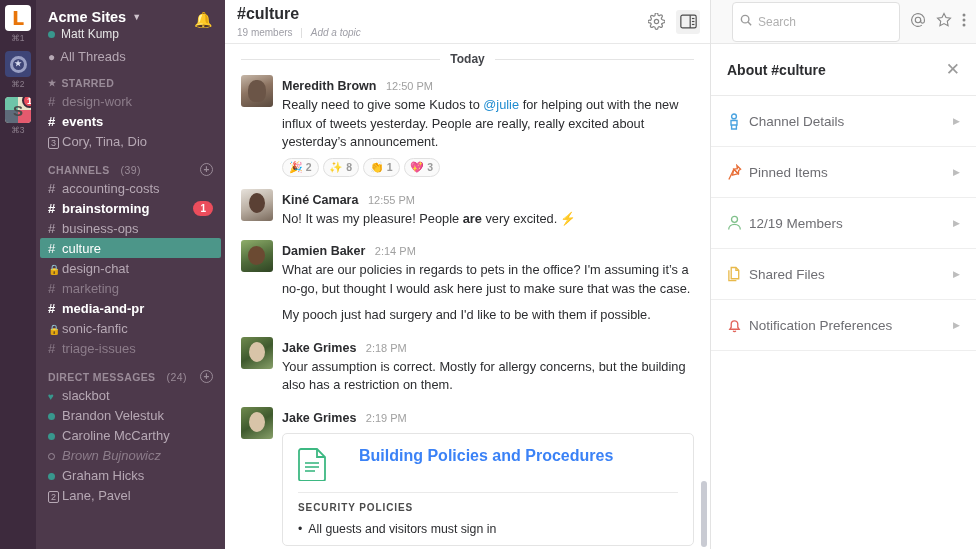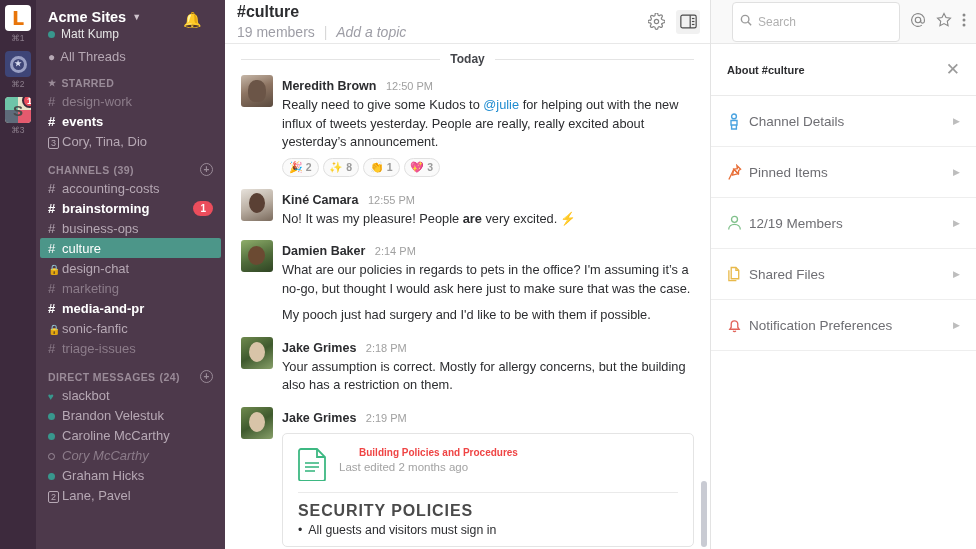--- a/index.html
+++ b/index.html
@@ -42,38 +42,38 @@
     min-width: 15px; height: 15px; font-size: 9px; font-weight: bold;
     display: flex; align-items: center; justify-content: center;
     border: 2px solid #3d2a3d; padding: 0 3px;
   }
 
   
   .sidebar {
     width: 189px; flex: 0 0 189px; background: #4d394b;
     color: #ab9ba9; font-size: 12.5px; overflow: hidden; position: relative;
   }
-  .team-head { padding: 9px 23px 4px 12px; display: flex; align-items: flex-start; }
+  .team-head { padding: 9px 12px 4px 12px; display: flex; align-items: flex-start; }
   .team-left { flex: 1; }
   .team-name {
     color: #fff; font-size: 14.5px; font-weight: bold; display: flex; align-items: center;
   }
   .chev { font-size: 9px; margin-left: 6px; color: #cfc3cd; }
   .team-user { color: #e5e5e5; font-size: 12px; margin-top: 2px; display: flex; align-items: center; }
   .dot-online { width: 7px; height: 7px; border-radius: 50%; background: #38978d; margin-right: 6px; display: inline-block; }
   .bell { color: #b6a8b4; font-size: 15px; padding-top: 2px; }
 
   .threads { padding: 4px 12px 10px 12px; color: #b6a8b4; font-size: 13px; display: flex; align-items: center; }
   .threads .ico { margin-right: 5px; font-size: 12px; }
 
   .sec-head {
     padding: 3px 12px 2px 12px; font-size: 10.5px; font-weight: bold;
     color: #9a8b98; letter-spacing: .4px; display: flex; align-items: center;
   }
-  .sec-head .count { font-weight: bold; margin-left: 4px; }
+  .sec-head .count { font-weight: normal; margin-left: 11px; }
   .sec-head .plus {
     margin-left: auto; width: 13px; height: 13px; border: 1px solid #9a8b98;
     border-radius: 50%; font-size: 10px; line-height: 11px; text-align: center; color: #9a8b98;
   }
   .star-ico { margin-right: 5px; font-size: 9px; }
 
   .row {
     padding: 1px 12px; height: 20px; display: flex; align-items: center;
     font-size: 13px; color: #b6a8b4; white-space: nowrap;
   }
@@ -93,21 +93,21 @@
   .heart { color: #38978d; font-size: 10px; }
   .sp { height: 9px; }
 
   
   .main { flex: 1 1 auto; display: flex; flex-direction: column; min-width: 0; background: #fff; position: relative; }
   .ch-header {
     height: 44px; border-bottom: 1px solid #e8e8e8; display: flex; align-items: center;
     padding: 0 10px 0 12px; flex: 0 0 44px;
   }
   .ch-title { font-size: 16px; font-weight: bold; color: #2c2d30; line-height: 1.1; }
-  .ch-sub { font-size: 14px; color: #9e9ea6; margin-top: 4px; }
+  .ch-sub { font-size: 10px; color: #9e9ea6; margin-top: 4px; }
   .ch-sub .sep { margin: 0 5px; color: #d8d8d8; }
   .ch-sub .topic { font-style: italic; color: #9e9ea6; }
   .hdr-icons { margin-left: auto; display: flex; align-items: center; gap: 8px; }
   .icon-btn { width: 24px; height: 24px; display: flex; align-items: center; justify-content: center; color: #868686; border-radius: 3px; }
   .icon-btn.pressed { background: #f1f1f1; }
 
   .msgs { flex: 1 1 auto; overflow: hidden; position: relative; padding-bottom: 4px; }
   .divider { display: flex; align-items: center; padding: 8px 16px 4px 16px; }
   .divider .line { flex: 1; height: 1px; background: #e4e4e4; }
   .divider .lbl { font-size: 12px; font-weight: bold; color: #44464b; padding: 0 10px; }
@@ -132,41 +132,41 @@
   }
   .rx .emo { font-size: 11px; line-height: 1; }
   .rx .n { font-size: 10.5px; color: #9a9a9a; font-weight: bold; }
 
   .post-card {
     border: 1px solid #e4e4e4; border-radius: 5px; margin-top: 6px;
     padding: 13px 15px 6px 15px; width: 412px;
   }
   .post-top { display: flex; align-items: flex-start; }
   .doc-ico { width: 30px; height: 34px; flex: 0 0 30px; margin-right: 11px; position: relative; }
-  .post-title { font-size: 10px; font-weight: bold; color: #ef4444; padding-left: 20px; }
+  .post-title { font-size: 16px; font-weight: bold; color: #3b82f6; padding-left: 20px; }
   .post-meta { font-size: 11.5px; color: #a3a3a3; margin-top: 3px; }
   .post-rule { height: 1px; background: #eaeaea; margin: 11px 0 9px 0; }
-  .post-h { font-size: 16px; font-weight: bold; color: #4a4a4a; letter-spacing: .9px; }
+  .post-h { font-size: 10px; font-weight: bold; color: #4a4a4a; letter-spacing: .9px; margin-bottom: 6px; }
   .post-li { font-size: 12.3px; color: #2c2d30; line-height: 1.65; display: flex; }
   .post-li .b { margin-right: 6px; }
 
   .scroll-track { position: absolute; right: 2px; top: 0; width: 7px; height: 100%; }
   .scroll-thumb { position: absolute; right: 1px; bottom: 2px; width: 6px; height: 66px; background: #c9cbd3; border-radius: 3px; }
 
   
   .panel {
     width: 266px; flex: 0 0 266px; border-left: 1px solid #e3e3e3; background: #fff;
     display: flex; flex-direction: column;
   }
   .panel-top { height: 44px; border-bottom: 1px solid #e8e8e8; background: #f9f9f9; }
   .panel-head {
     height: 52px; display: flex; align-items: center; padding: 0 16px;
     border-bottom: 1px solid #eaeaea;
   }
-  .panel-title { font-size: 11px; font-weight: bold; color: #2c2d30; }
+  .panel-title { font-size: 14px; font-weight: bold; color: #2c2d30; }
   .panel-x { margin-left: auto; color: #9a9a9a; font-size: 17px; }
   .prow {
     height: 51px; display: flex; align-items: center; padding: 0 16px;
     border-bottom: 1px solid #eeeeee; font-size: 13.5px; color: #6e6e73;
   }
   .prow .pi { width: 22px; flex: 0 0 22px; display: flex; align-items: center; font-size: 15px; }
   .prow .plabel { flex: 1; }
   .prow .parrow { color: #bdbdbd; font-size: 9px; }
 
   
@@ -324,21 +324,21 @@
     <div class="row">
       <span class="pre"><span class="filled"></span></span>
       <span>Brandon Velestuk</span>
     </div>
     <div class="row">
       <span class="pre"><span class="filled"></span></span>
       <span>Caroline McCarthy</span>
     </div>
     <div class="row italic muted">
       <span class="pre"><span class="hollow"></span></span>
-      <span>Cory McCarthy</span>
+      <span>Brown Bujnowicz</span>
     </div>
     <div class="row">
       <span class="pre"><span class="filled"></span></span>
       <span>Graham Hicks</span>
     </div>
     <div class="row">
       <span class="pre"><span class="grp">2</span></span>
       <span>Lane, Pavel</span>
     </div>
   </div>
@@ -462,21 +462,20 @@
                 <svg width="30" height="34" viewBox="0 0 30 34" fill="none">
                   <path d="M3 2h16l8 8v22a2 2 0 01-2 2H3a2 2 0 01-2-2V4a2 2 0 012-2z" stroke="#3db882" stroke-width="1.8" fill="#fff"></path>
                   <path d="M19 2v8h8" stroke="#3db882" stroke-width="1.8" fill="none"></path>
                   <line x1="7" y1="16" x2="21" y2="16" stroke="#3db882" stroke-width="1.6"></line>
                   <line x1="7" y1="20" x2="21" y2="20" stroke="#3db882" stroke-width="1.6"></line>
                   <line x1="7" y1="24" x2="17" y2="24" stroke="#3db882" stroke-width="1.6"></line>
                 </svg>
               </div>
               <div>
                 <div class="post-title">Building Policies and Procedures</div>
-                <div class="post-meta">Last edited 2 months ago</div>
               </div>
             </div>
             <div class="post-rule"></div>
             <div class="post-h">SECURITY POLICIES</div>
             <div class="post-li">
               <span class="b">•</span>
               <span>All guests and visitors must sign in</span>
             </div>
 
           </div>

